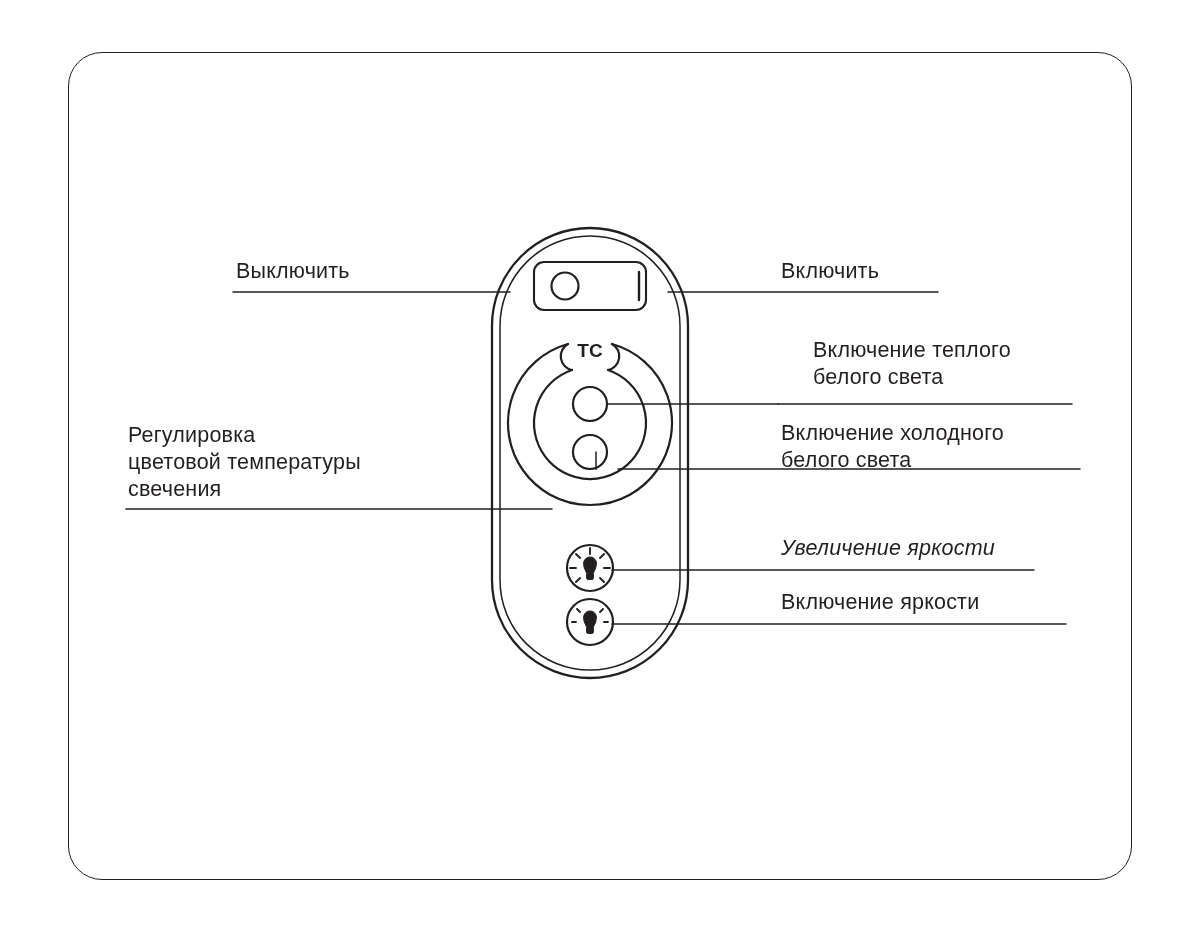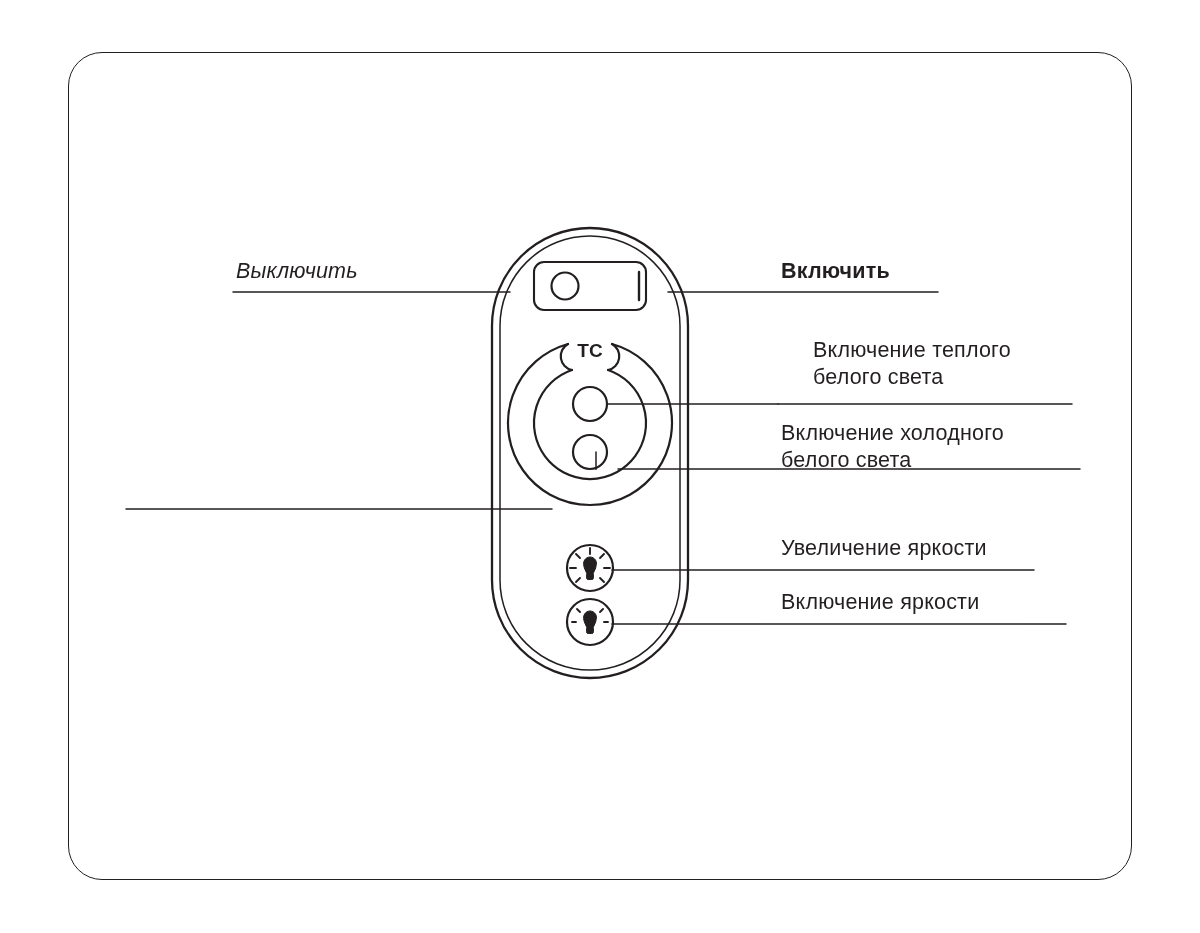--- a/index.html
+++ b/index.html
@@ -39,21 +39,21 @@
   }
   .lbl {
     position: absolute;
     color: #231f20;
     font-size: 21.5px;
     line-height: 27px;
     letter-spacing: 0.2px;
     white-space: pre-line;
   }
   .lbl.right { text-align: left; }
-  .lbl.left  { text-align: left; font-style: italic; }
+  .lbl.left  { text-align: left; }
 </style>
 </head>
 <body>
 
 <div id="page">
 
   <div class="frame"></div>
 
   <svg class="overlay" viewBox="0 0 1200 933">
     <g fill="none" stroke="#231f20" stroke-width="2.1" stroke-linecap="round" stroke-linejoin="round">
@@ -130,21 +130,24 @@
         <line x1="612" y1="570" x2="1034" y2="570"></line>
 
         <line x1="612" y1="624" x2="1066" y2="624"></line>
       </g>
 
       <text x="590" y="357" text-anchor="middle" font-family="Liberation Sans, sans-serif" font-size="19" font-weight="bold" fill="#231f20" stroke="none">TC</text>
     </g>
   </svg>
 
   <div class="lbl left" style="left:236px; top:258px;">Выключить</div>
-  <div class="lbl right" style="left:781px; top:258px;font-weight:bold;">Включить</div>
+  <div class="lbl right" style="left:781px; top:258px;">Включить</div>
   <div class="lbl right" style="left:781px; top:337px;margin-left:32px;">Включение теплого
 белого света</div>
   <div class="lbl right" style="left:781px; top:420px;">Включение холодного
 белого света</div>
-  <div class="lbl right" style="left:781px; top:535px;">Увеличение яркости</div>
+  <div class="lbl left" style="left:128px; top:422px;">Регулировка
+цветовой температуры
+свечения</div>
+  <div class="lbl right" style="left:781px; top:535px;font-style:italic;">Увеличение яркости</div>
   <div class="lbl right" style="left:781px; top:589px;">Включение яркости</div>
 
 </div>
 
 </body></html>

